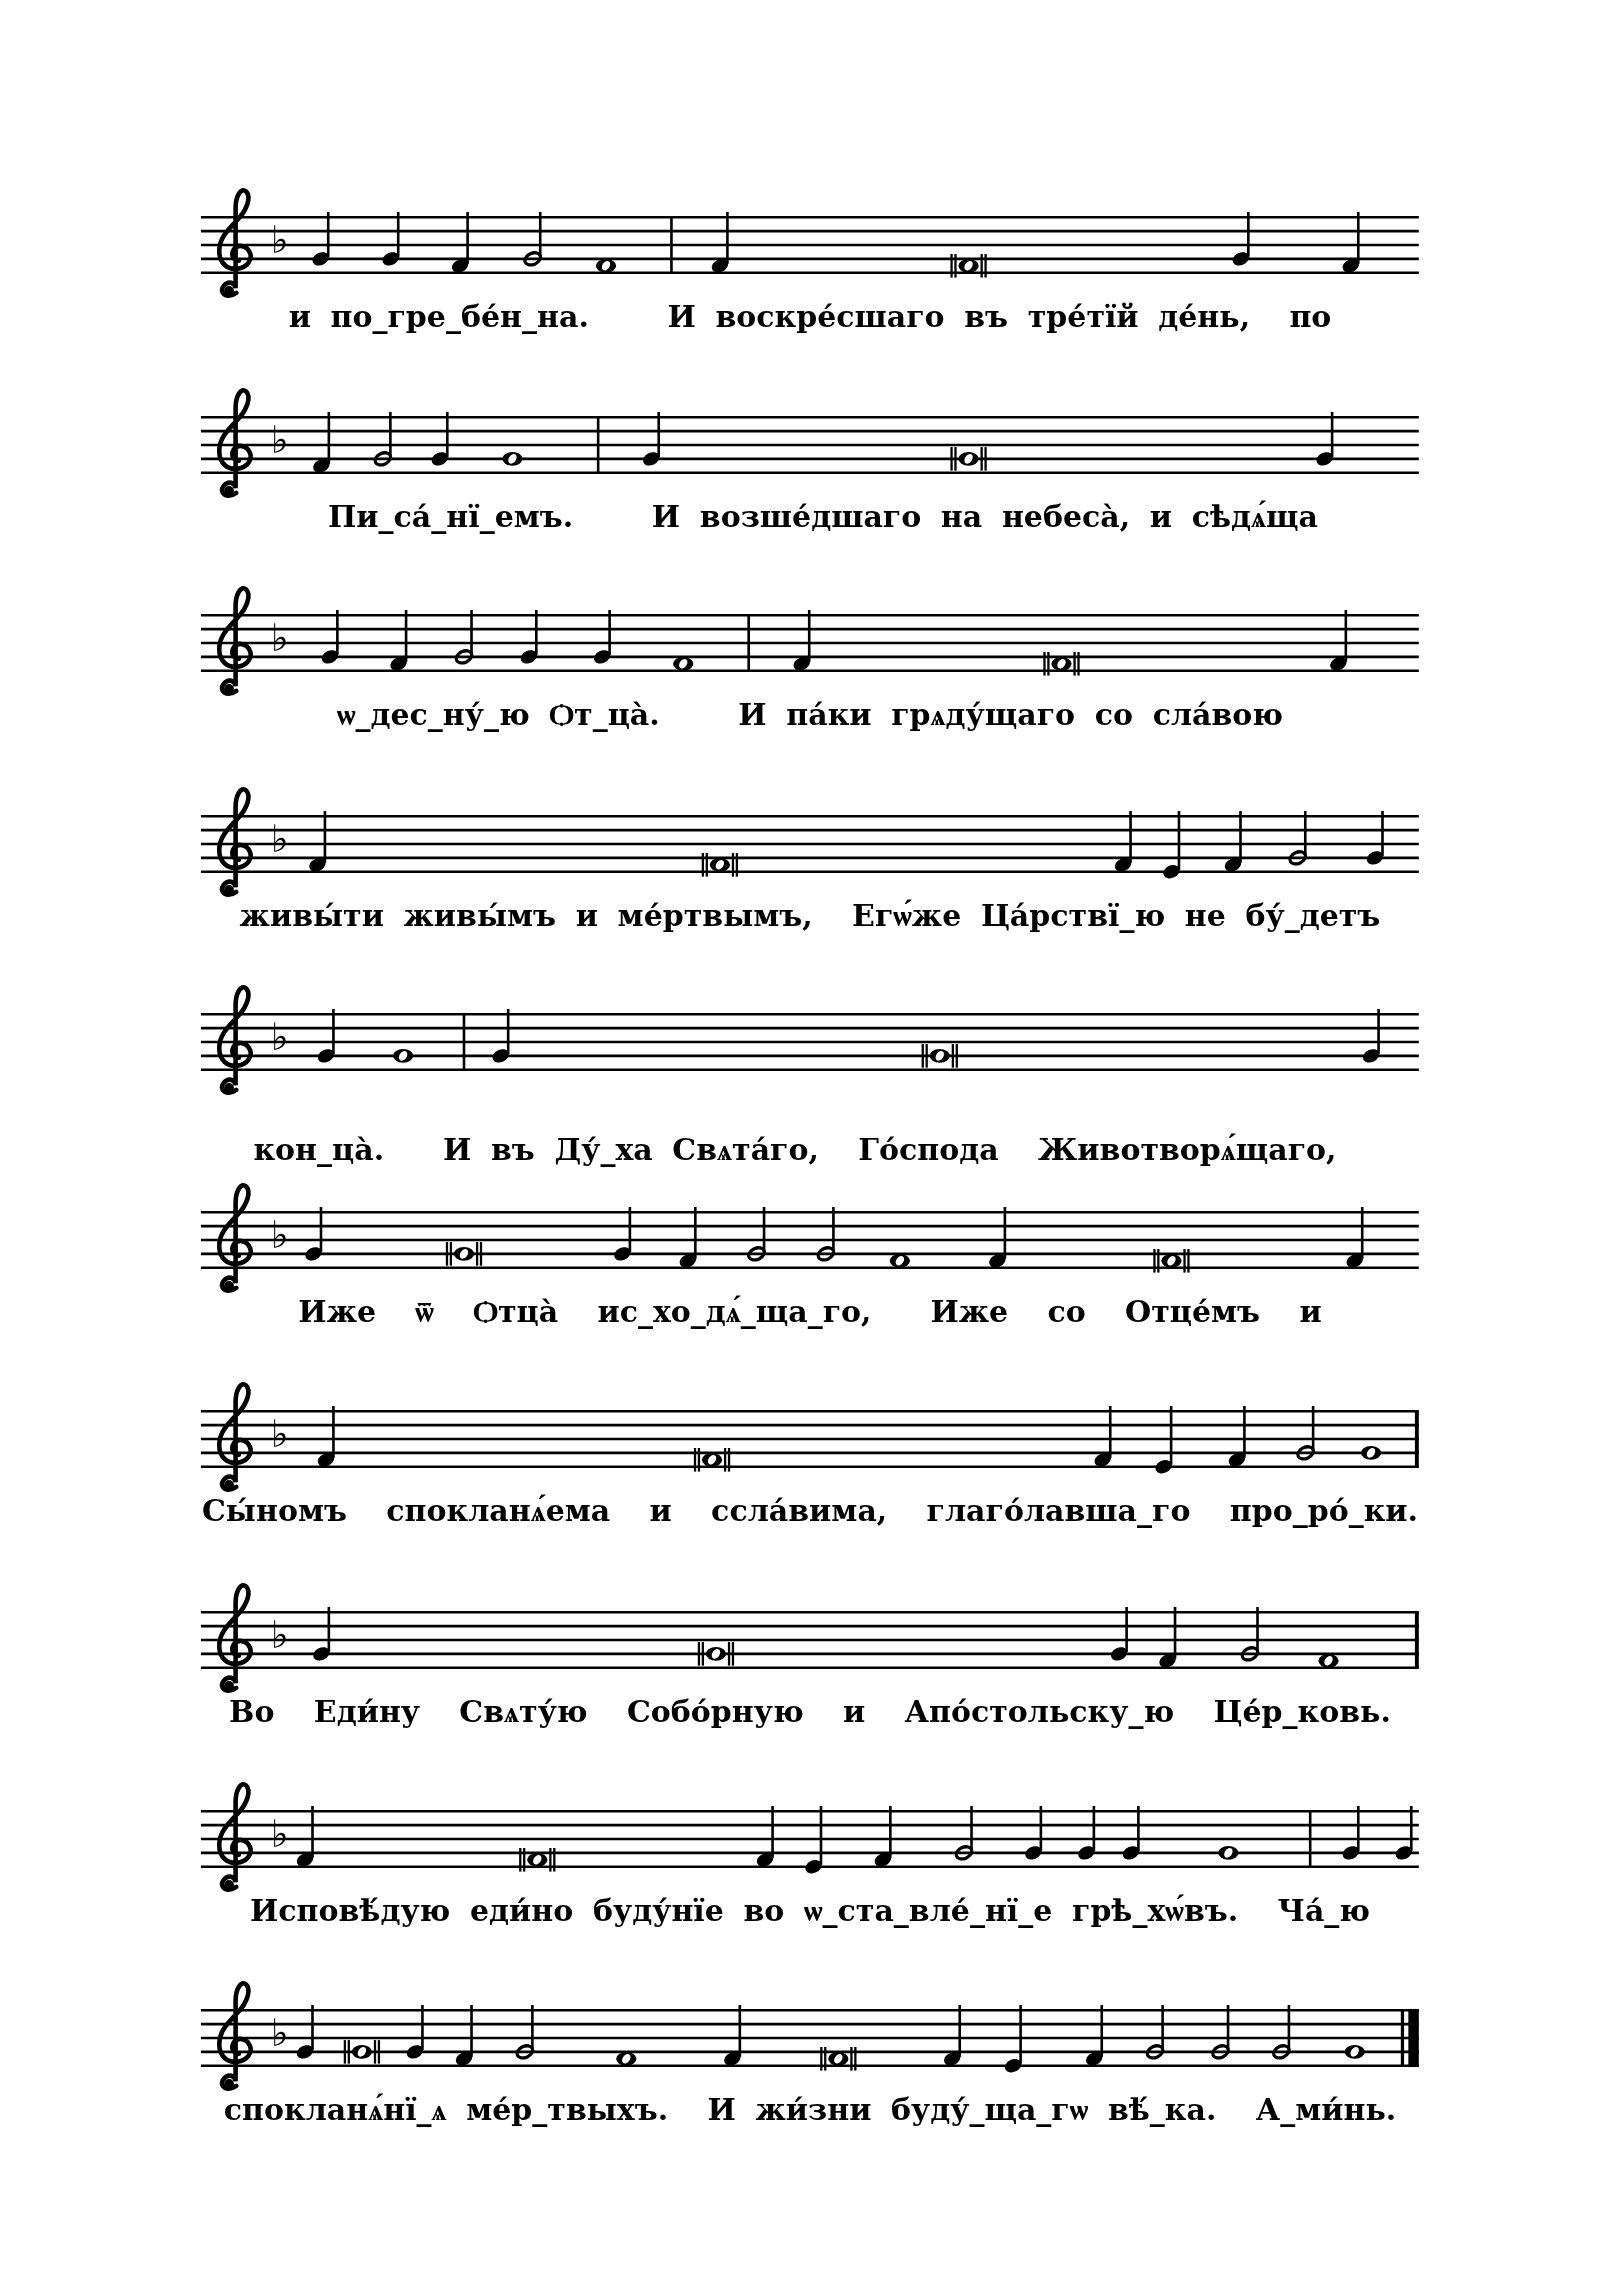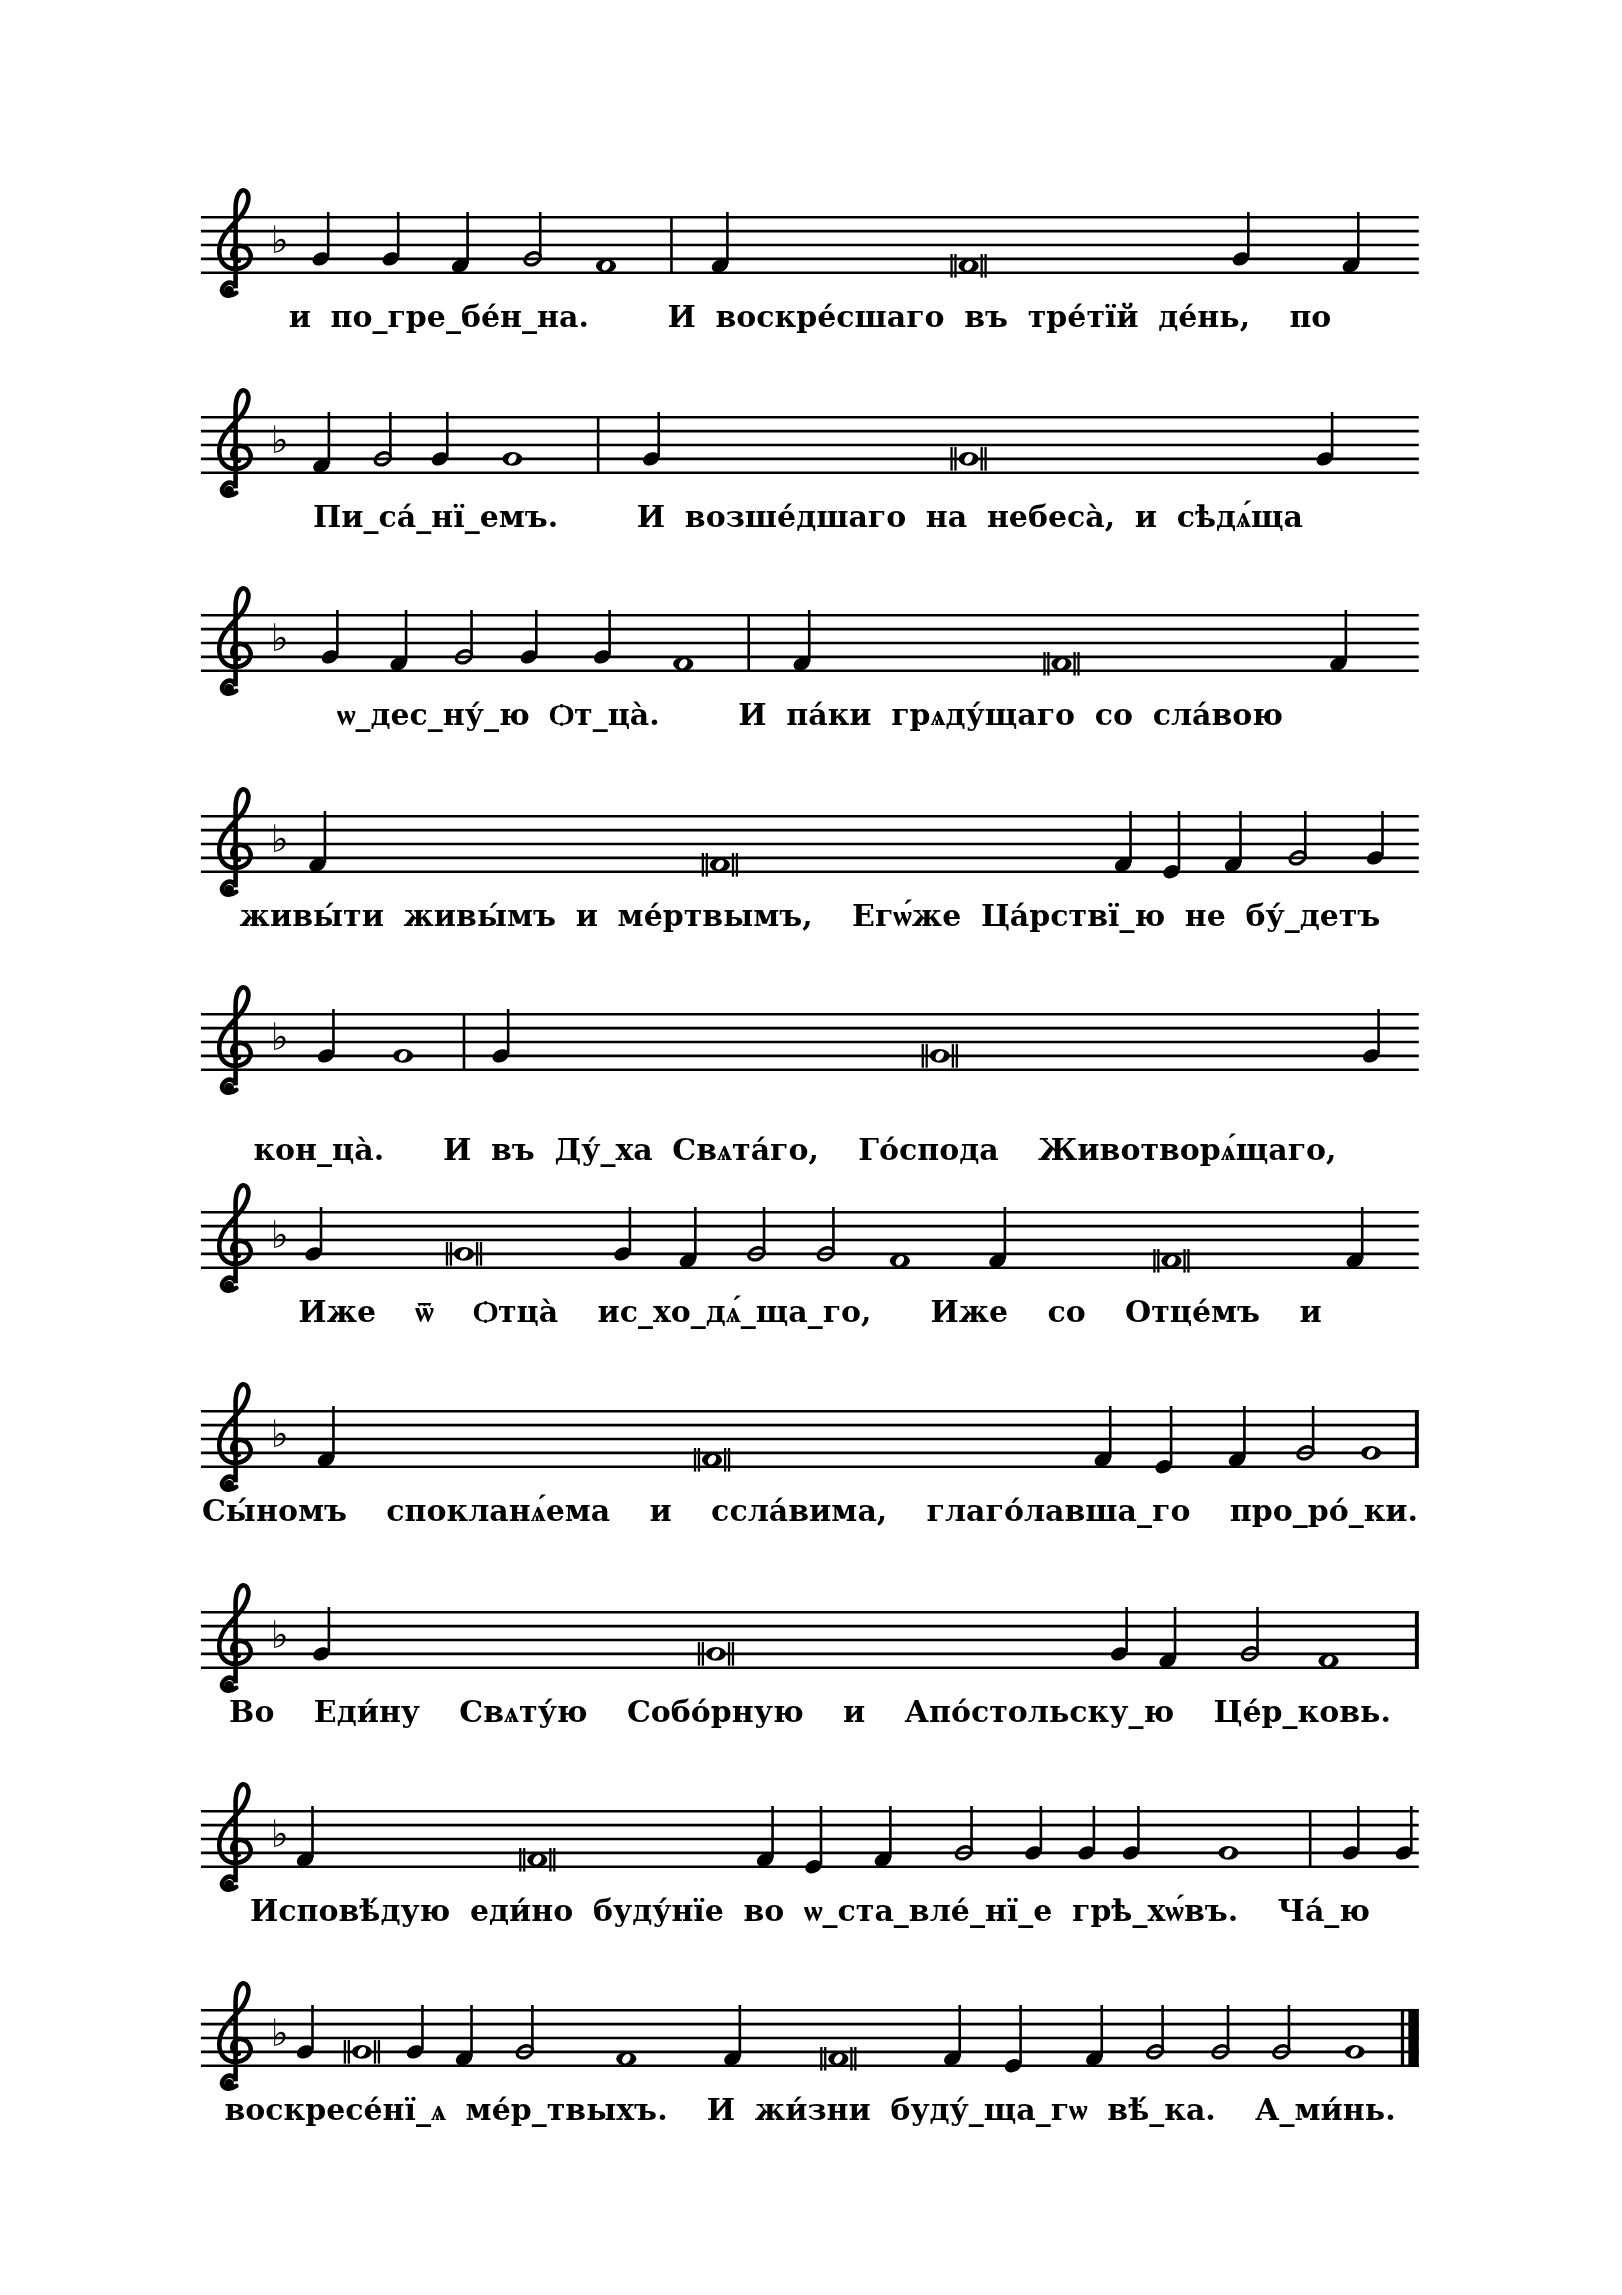--- a/index.html
+++ b/index.html
@@ -125,21 +125,21 @@
           <line x1="-20" y1="-18" x2="-20" y2="18" stroke="#000000" stroke-width="3.5"></line>
           <line x1="20" y1="-18" x2="20" y2="18" stroke="#000000" stroke-width="3.5"></line>
           <line x1="26" y1="-18" x2="26" y2="18" stroke="#000000" stroke-width="3.5"></line>
         </g>
         <g transform="translate(2024,63.599999999999994)">
           <ellipse rx="13" ry="9.5" fill="#000000" transform="rotate(-25)"></ellipse>
           <line x1="11.5" y1="-3" x2="11.5" y2="-71.6" stroke="#000000" stroke-width="4"></line>
         </g>
         <line x1="914" x2="914" y1="0" y2="84.8" stroke="#000000" stroke-width="4"></line>
       </svg>
-      <div class="lyrics" style="left: 199px; width: 1218px;">Пи_са́_нї_емъ.    И возше́дшаго на небеса̀, и сѣдѧ́ща</div>
+      <div class="lyrics" style="left: 214px; width: 1218px;">Пи_са́_нї_емъ.    И возше́дшаго на небеса̀, и сѣдѧ́ща</div>
     </section>
     <section class="system" style="top: 564px;">
       <svg width="1623" height="164" class="staff" viewBox="0 -78 2480 250">
         <line x1="307" x2="2168" y1="0" y2="0" stroke="#000000" stroke-width="4"></line>
         <line x1="307" x2="2168" y1="21.2" y2="21.2" stroke="#000000" stroke-width="4"></line>
         <line x1="307" x2="2168" y1="42.4" y2="42.4" stroke="#000000" stroke-width="4"></line>
         <line x1="307" x2="2168" y1="63.599999999999994" y2="63.599999999999994" stroke="#000000" stroke-width="4"></line>
         <line x1="307" x2="2168" y1="84.8" y2="84.8" stroke="#000000" stroke-width="4"></line>
         <g transform="translate(355,63.599999999999994)">
           <path d="M 6,52 C -8,62 -22,52 -13,41 C -6,33 4,36 5,45 L 5,-78 C 5,-95 13,-110 21,-103 C 29,-95 23,-76 9,-61 C -9,-42 -20,-31 -20,-12 C -20,7 -7,17 8,15 C 23,13 31,1 27,-9 C 23,-20 8,-24 2,-14 C -3,-6 2,3 10,3" fill="none" stroke="#000000" stroke-width="7" stroke-linecap="round"></path>
@@ -578,16 +578,16 @@
         </g>
         <g transform="translate(2070,63.599999999999994)">
           <ellipse rx="15.5" ry="10.5" fill="#000000"></ellipse>
           <ellipse rx="5.5" ry="8" fill="#fff" transform="rotate(35)"></ellipse>
         </g>
         <g>
           <line x1="2143" x2="2143" y1="0" y2="84.8" stroke="#000000" stroke-width="5"></line>
           <rect x="2152" y="-2" width="16" height="88.8" fill="#000000"></rect>
         </g>
       </svg>
-      <div class="lyrics" style="left: 201px; width: 1218px;">воскресе́нї_ѧ ме́р_твыхъ.  И жи́зни буду́_ща_гѡ вѣ́_ка.  А_ми́нь.</div>
+      <div class="lyrics" style="left: 201px; width: 1218px;">спокланѧ́нї_ѧ ме́р_твыхъ.  И жи́зни буду́_ща_гѡ вѣ́_ка.  А_ми́нь.</div>
     </section>
   </div>
 
 
 </body></html>

